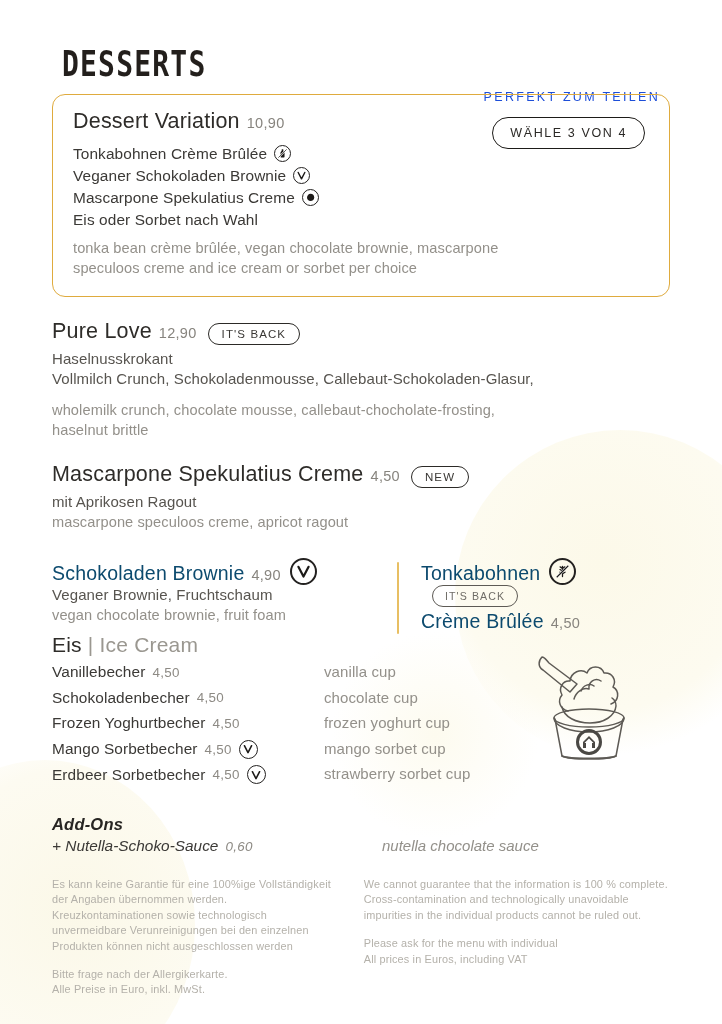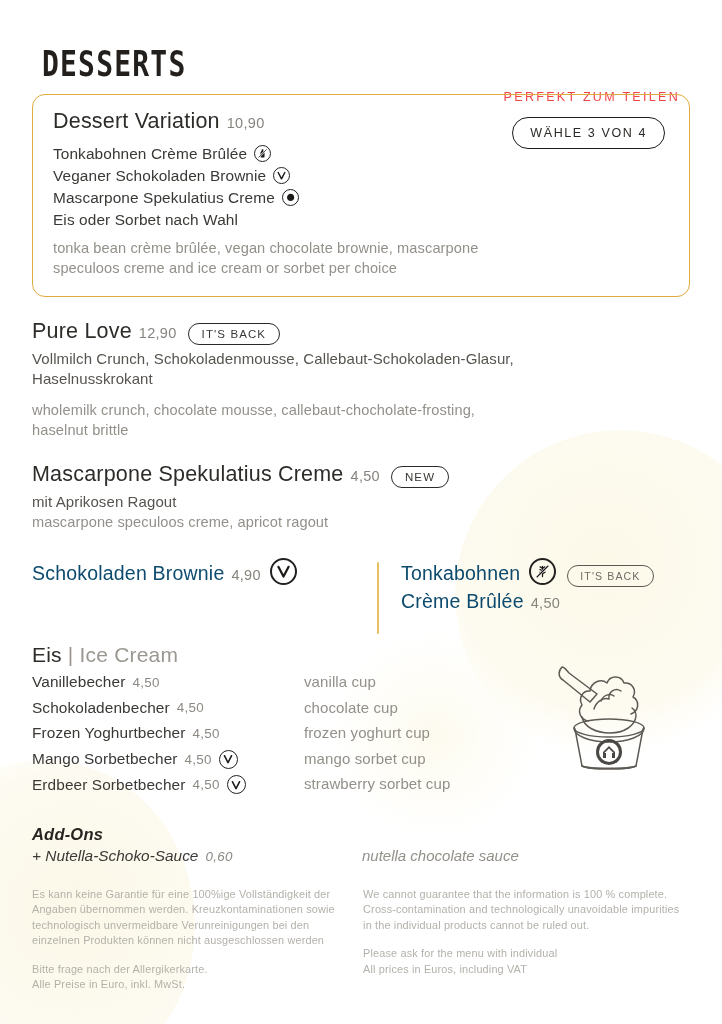--- a/index.html
+++ b/index.html
@@ -18,35 +18,35 @@
     background:radial-gradient(circle at 45% 40%, #fcf9e9 0%, #fdfbf0 55%, rgba(255,255,255,0) 72%);
   }
   .blob-left{
     width:300px;height:330px;left:-105px;top:760px;
     background:radial-gradient(circle at 60% 45%, #fbf8e8 0%, #fdfbf1 55%, rgba(255,255,255,0) 73%);
   }
   .blob-mid{
     width:210px;height:210px;left:330px;top:630px;
     background:radial-gradient(circle at 50% 50%, #fdfbef 0%, rgba(255,255,255,0) 70%);
   }
-  .page{position:relative;z-index:2;padding:0 32px;box-sizing:border-box;}
+  .page{position:relative;z-index:2;padding:0 52px;box-sizing:border-box;}
 
   
   .hdr{position:relative;height:82px;}
   .title{
     position:absolute;left:10px;top:44px;
     font-family:"DejaVu Sans Mono","Liberation Mono",monospace;
     font-size:35px;font-weight:bold;letter-spacing:1.5px;
     color:#231f1c;
     transform:scaleX(0.80);transform-origin:left center;
     white-space:nowrap;
   }
   .tagline{
     position:absolute;right:10px;top:90px;
-    font-size:12.5px;letter-spacing:2.3px;color:#ef4444;
+    font-size:12.5px;letter-spacing:2.3px;color:#1d4ed8;
     white-space:nowrap;
     text-align:center;
   }
 
   
   .hl-box{
     position:relative;margin:12px 0 0 0;
     border:1.6px solid #dfab3e;border-radius:13px;
     padding:14px 20px 18px 20px;
   }
@@ -91,21 +91,21 @@
   
   .split{display:flex;margin-top:26px;position:relative;}
   .split .col-l{width:345px;padding-right:16px;box-sizing:border-box;}
   .split .col-r{flex:1;padding-left:24px;box-sizing:border-box;position:relative;}
   .gold-rule{
     position:absolute;left:0;top:4px;width:2.4px;height:72px;background:#e8bf63;border-radius:2px;
   }
   .sub-name{font-size:19.5px;color:#0c4a6e;letter-spacing:.2px;}
 
   
-  .eis{margin-top:30px;position:relative;}
+  .eis{position:relative;}
   .eis-head{font-size:21px;color:#2e2c29;letter-spacing:.2px;}
   .eis-head .light{color:#9a9790;}
   .eis-grid{margin-top:6px;}
   .eis-row{display:flex;align-items:flex-start;height:25.6px;}
   .eis-de{width:272px;display:flex;align-items:center;font-size:15.4px;color:#3b3936;letter-spacing:.1px;}
   .eis-price{font-size:13.4px;color:#8d8a84;margin-left:7px;letter-spacing:.3px;}
   .eis-en{font-size:15px;color:#93908a;letter-spacing:.1px;}
   .cone{position:absolute;right:18px;top:4px;}
 
   
@@ -189,22 +189,22 @@
     </div>
   </div>
 
   <div class="item">
     <div class="dish-row">
       <span class="dish-name">Pure Love</span>
       <span class="dish-price">12,90</span>
       <span class="pill">IT'S BACK</span>
     </div>
     <div class="lines">
+      <div class="desc-de">Haselnusskrokant</div>
       <div class="desc-de">Vollmilch Crunch, Schokoladenmousse, Callebaut-Schokoladen-Glasur,</div>
-      <div class="desc-de">Haselnusskrokant</div>
       <div class="desc-en" style="margin-top:11px;">wholemilk crunch, chocolate mousse, callebaut-chocholate-frosting,</div>
       <div class="desc-en">haselnut brittle</div>
     </div>
   </div>
 
   <div class="item">
     <div class="dish-row">
       <span class="dish-name">Mascarpone Spekulatius Creme</span>
       <span class="dish-price">4,50</span>
       <span class="pill">NEW</span>
@@ -219,20 +219,24 @@
 
     <div class="col-l">
       <div class="dish-row">
         <span class="sub-name">Schokoladen Brownie</span>
         <span class="dish-price">4,90</span>
         <span class="badge badge-lg">
           <svg width="17" height="17" viewBox="0 0 20 20">
             <path d="M4 4.5 L10 16 L16 4.5" fill="none" stroke="#1c1a18" stroke-width="2.6" stroke-linecap="round" stroke-linejoin="round"></path>
           </svg>
         </span>
+      </div>
+      <div class="lines">
+        <div class="desc-de">Veganer Brownie, Fruchtschaum</div>
+        <div class="desc-en">vegan chocolate brownie, fruit foam</div>
       </div>
     </div>
 
     <div class="col-r">
       <div class="gold-rule"></div>
       <div class="dish-row">
         <span class="sub-name">Tonkabohnen</span>
         <span class="badge badge-lg">
           <svg width="17" height="17" viewBox="0 0 20 20">
             <g stroke="#1c1a18" stroke-width="1.5" stroke-linecap="round" fill="none">

